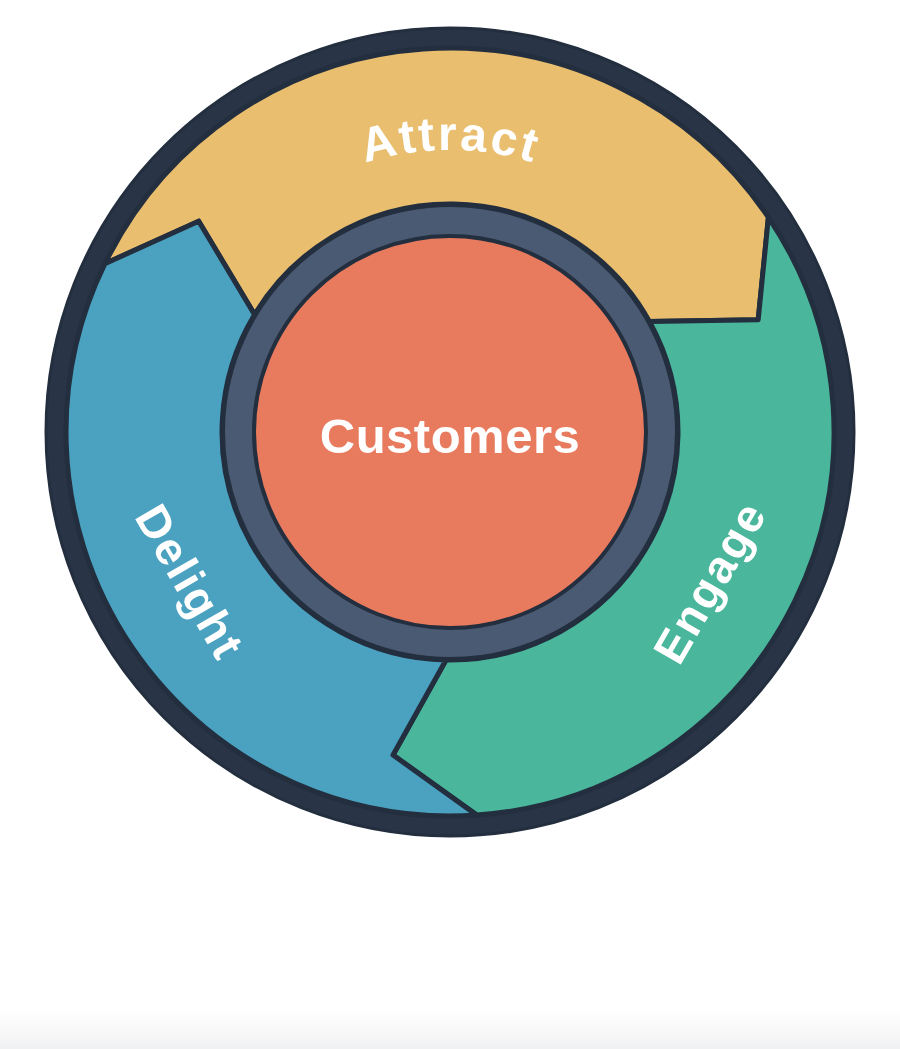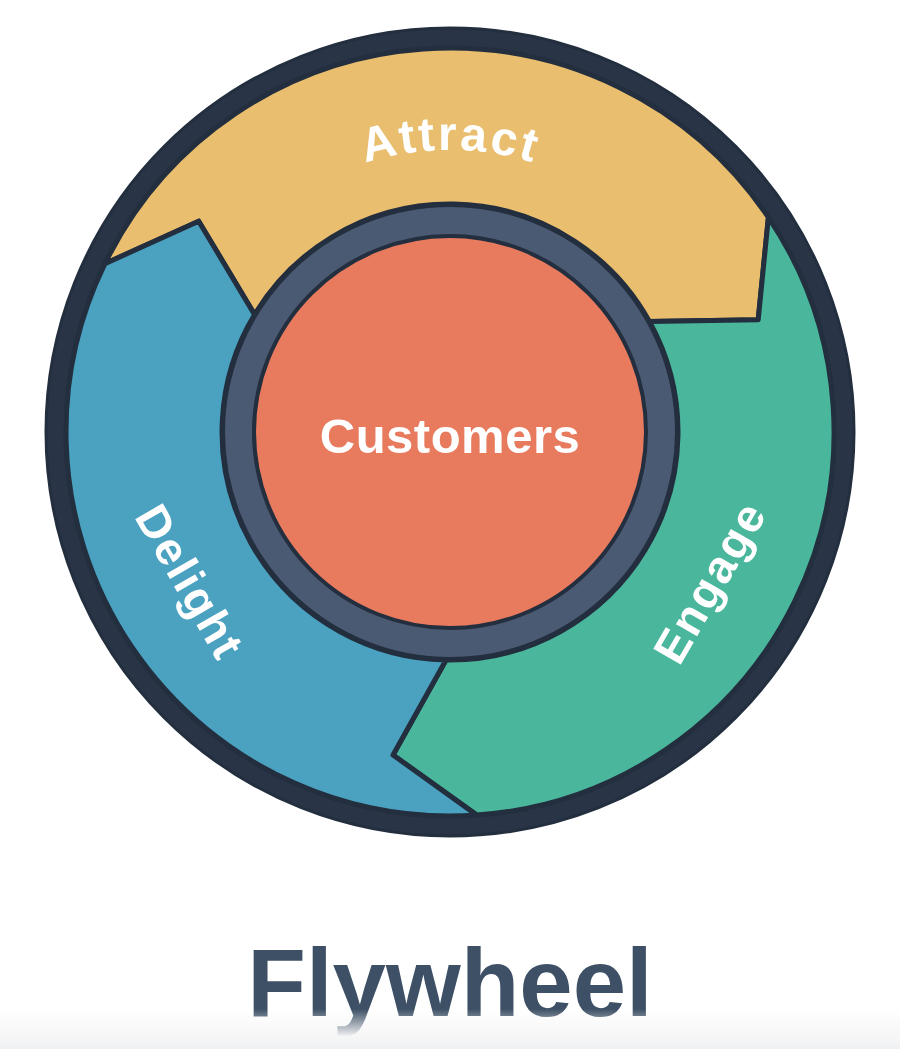--- a/index.html
+++ b/index.html
@@ -102,16 +102,15 @@
 
     <text class="seg-label curved"><textPath href="#attract-arc" startOffset="50%">Attract</textPath></text>
 
     <text class="seg-label" dy="0.35em" x="709.8" y="582.0" transform="rotate(-60 709.8 582.0)">Engage</text>
 
     <text class="seg-label" dy="0.35em" x="190.2" y="582.0" transform="rotate(60 190.2 582.0)">Delight</text>
 
     <text class="center-label" x="450" y="453">Customers</text>
   </svg>
 
-  <div class="diagram-title">Flywheel</div>
 
   <div class="bottom-fade"></div>
 </div>
 
 </body></html>

